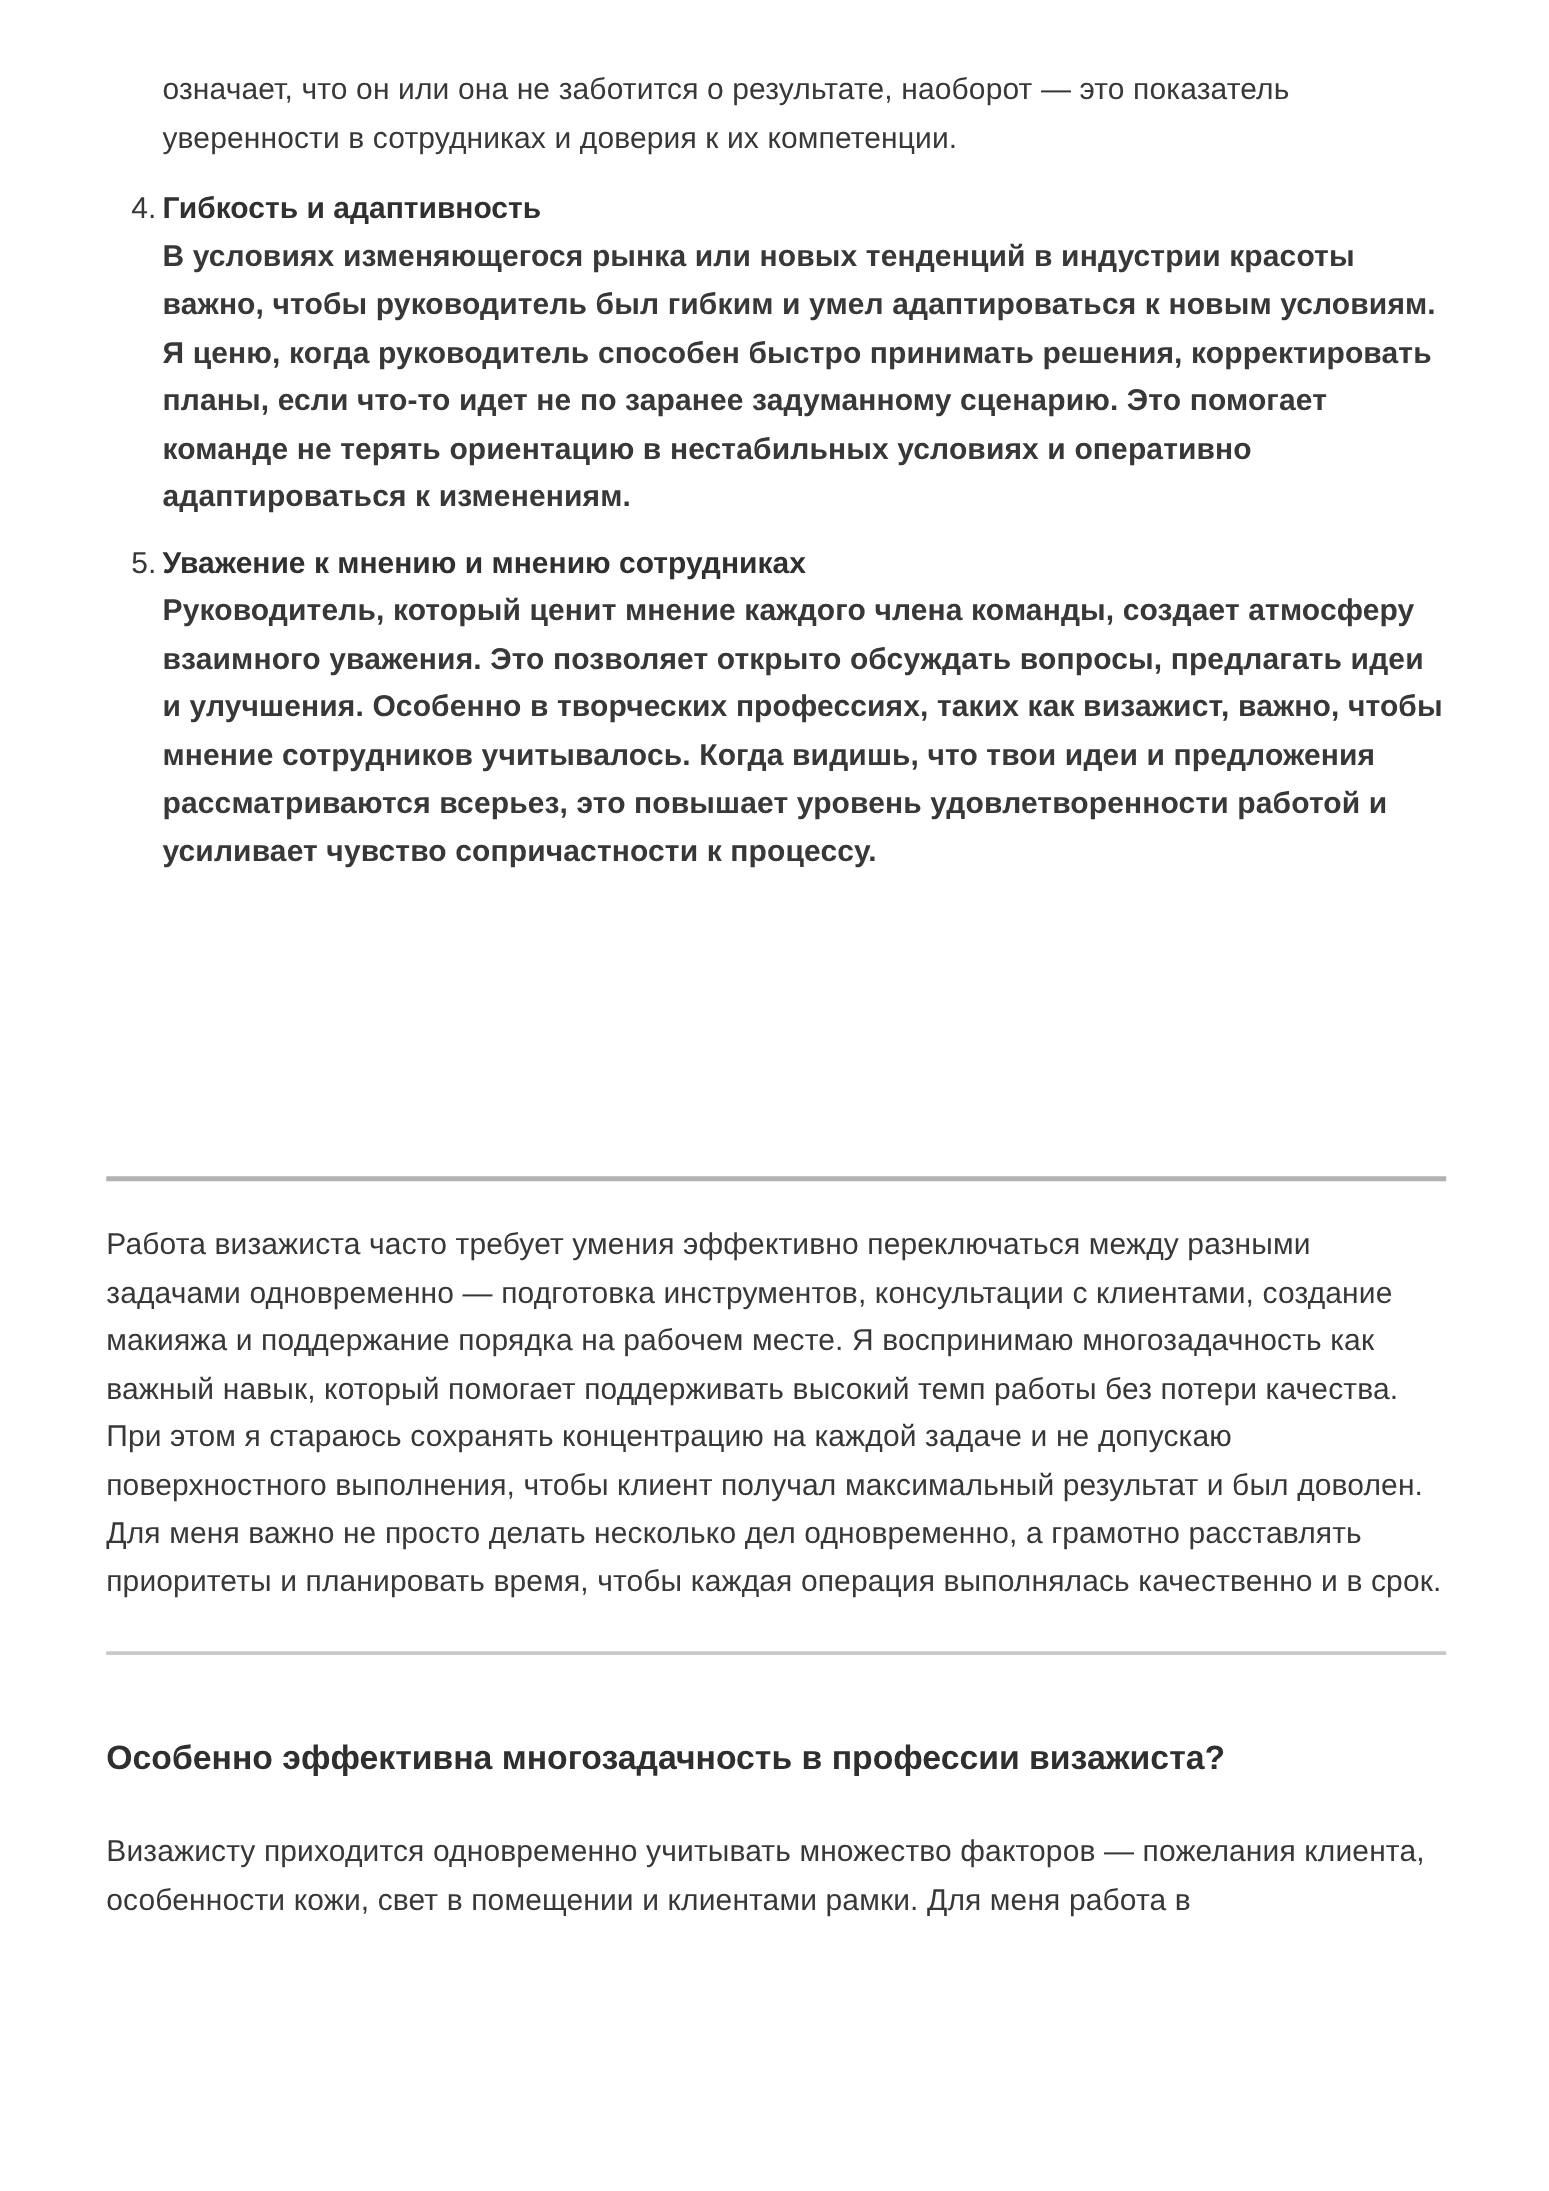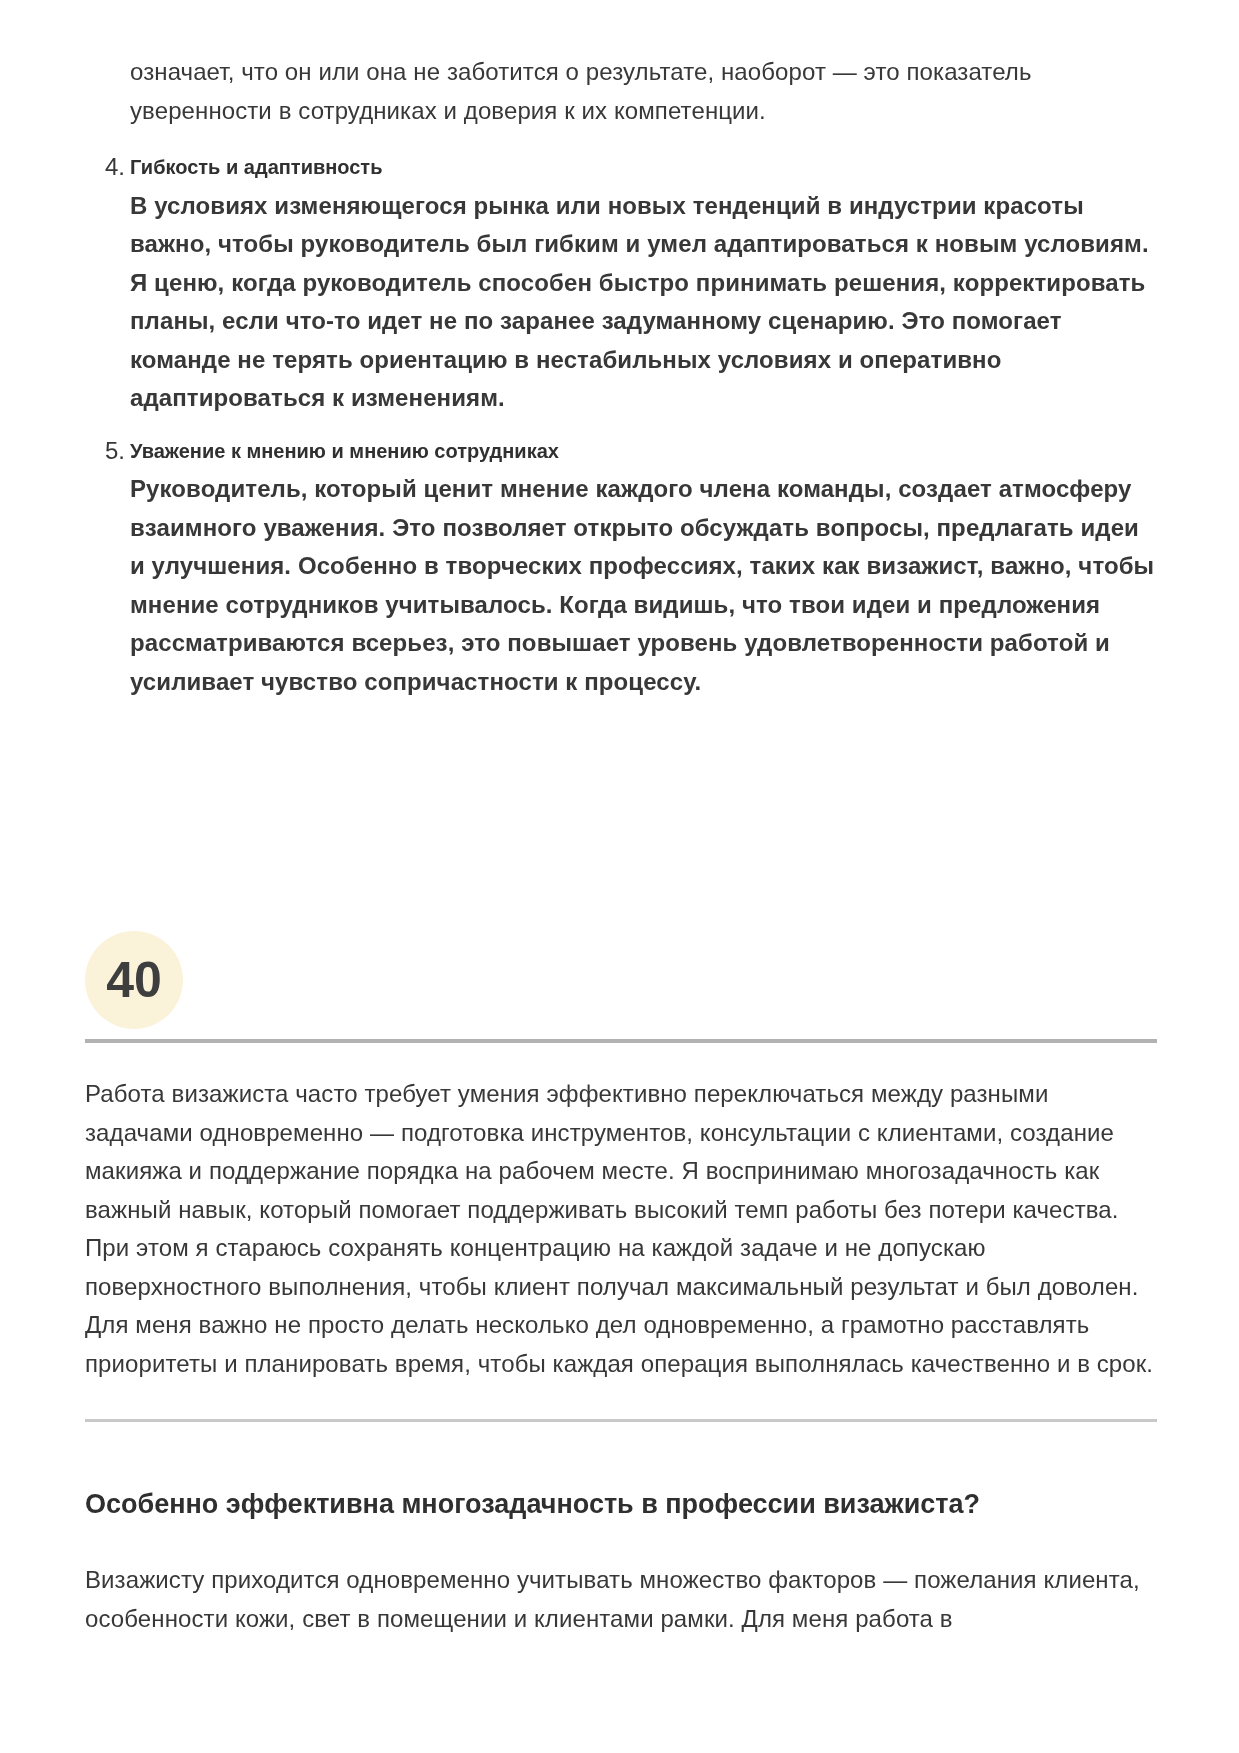--- a/index.html
+++ b/index.html
@@ -43,21 +43,21 @@
   .li-number {
     position: absolute;
     left: 20px;
     top: 0;
     font-size: 24px;
     line-height: 38.5px;
     color: #383838;
   }
   .li-title {
     font-weight: 700;
-    font-size: 20px;
+    font-size: 24px;
     line-height: 38.5px;
     color: #303030;
   }
   .li-body {
     margin: 0;
     font-weight: bold;
   }
   
   .question-section {
     margin-top: 230px;
@@ -132,21 +132,20 @@
     <li>
       <span class="li-number">5.</span>
       <div class="li-title">Уважение к мнению и мнению сотрудниках</div>
       <p class="bodytext li-body">Руководитель, который ценит мнение каждого члена команды, создает атмосферу взаимного уважения. Это позволяет открыто обсуждать вопросы, предлагать идеи и улучшения. Особенно в творческих профессиях, таких как визажист, важно, чтобы мнение сотрудников учитывалось. Когда видишь, что твои идеи и предложения рассматриваются всерьез, это повышает уровень удовлетворенности работой и усиливает чувство сопричастности к процессу.</p>
     </li>
   </ol>
 
   <section class="question-section">
 
     <div class="q-head">
-      <div class="q-badge">40</div>
     </div>
 
     <div class="rule rule-thick"></div>
 
     <p class="bodytext answer-para">Работа визажиста часто требует умения эффективно переключаться между разными задачами одновременно — подготовка инструментов, консультации с клиентами, создание макияжа и поддержание порядка на рабочем месте. Я воспринимаю многозадачность как важный навык, который помогает поддерживать высокий темп работы без потери качества. При этом я стараюсь сохранять концентрацию на каждой задаче и не допускаю поверхностного выполнения, чтобы клиент получал максимальный результат и был доволен. Для меня важно не просто делать несколько дел одновременно, а грамотно расставлять приоритеты и планировать время, чтобы каждая операция выполнялась качественно и в срок.</p>
 
     <div class="rule rule-thin"></div>
 
     <h3 class="sub-heading">Особенно эффективна многозадачность в профессии визажиста?</h3>
 

